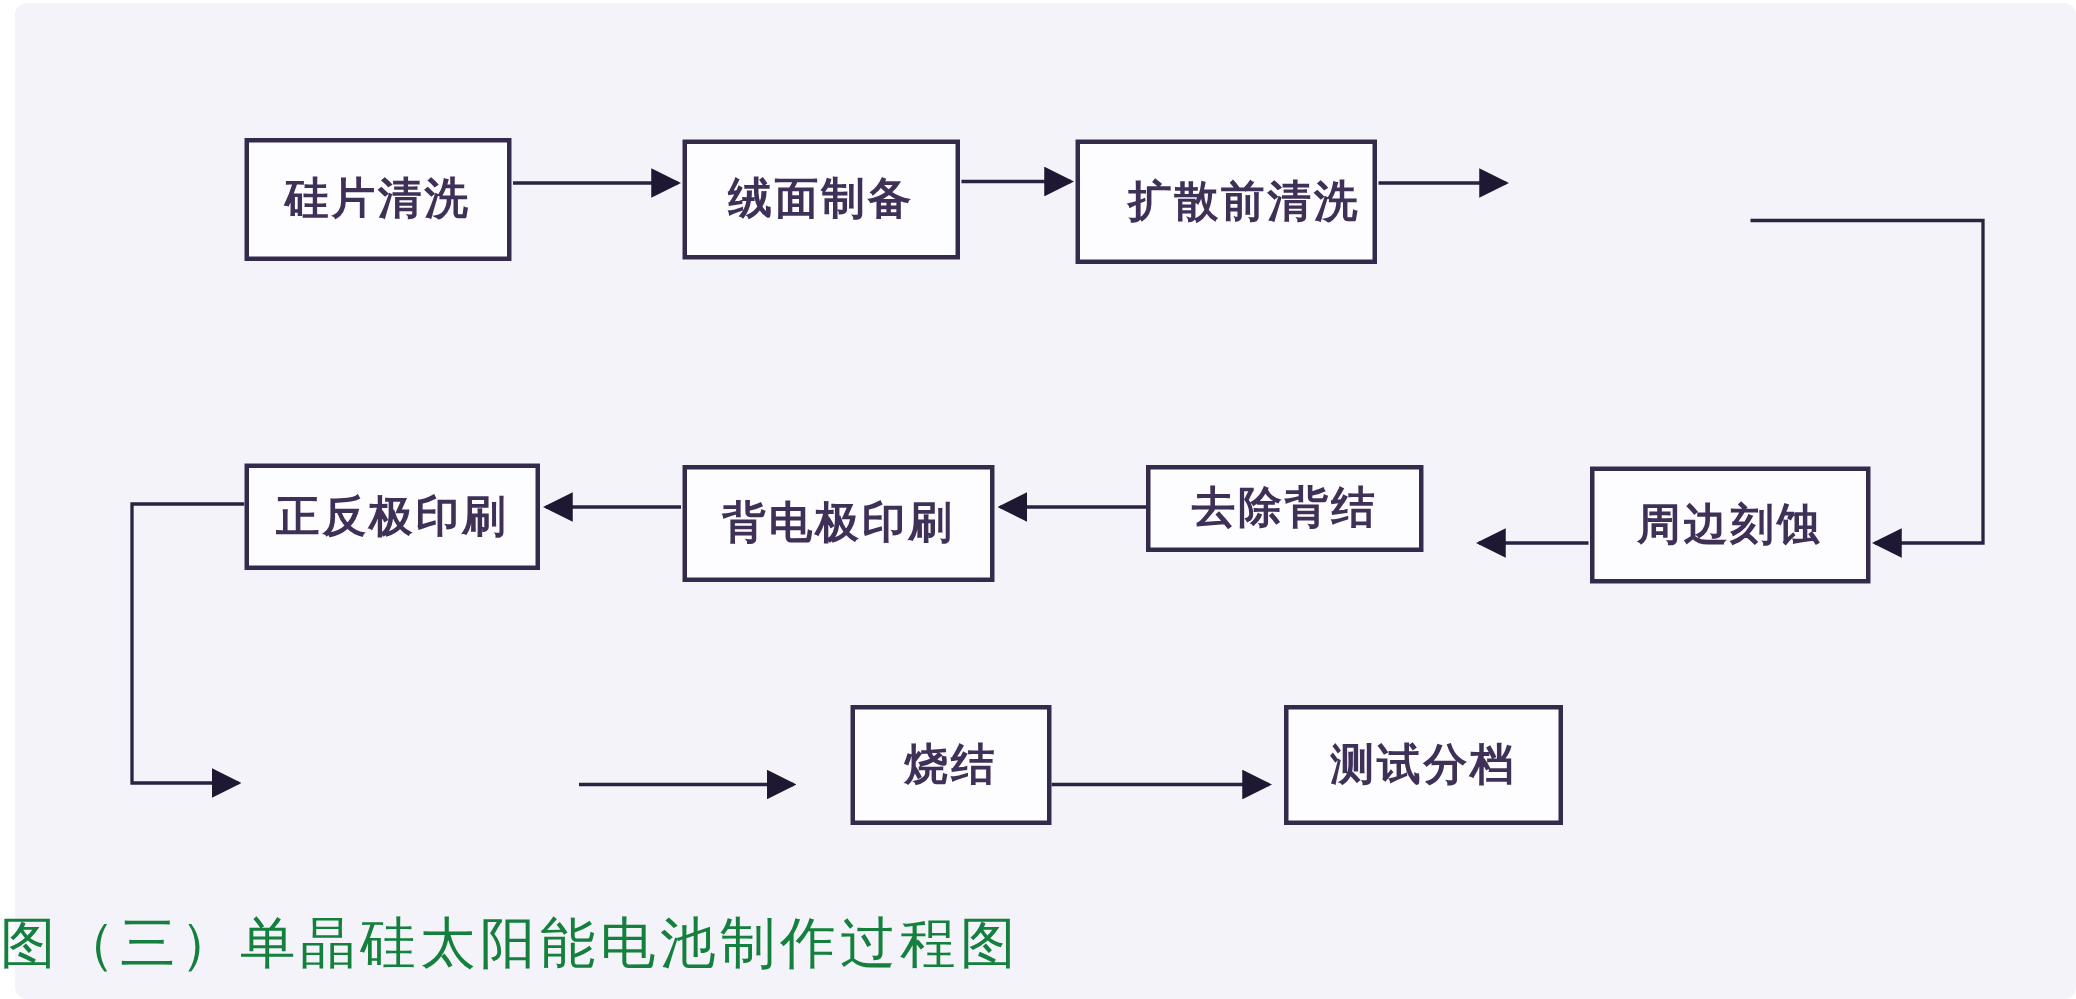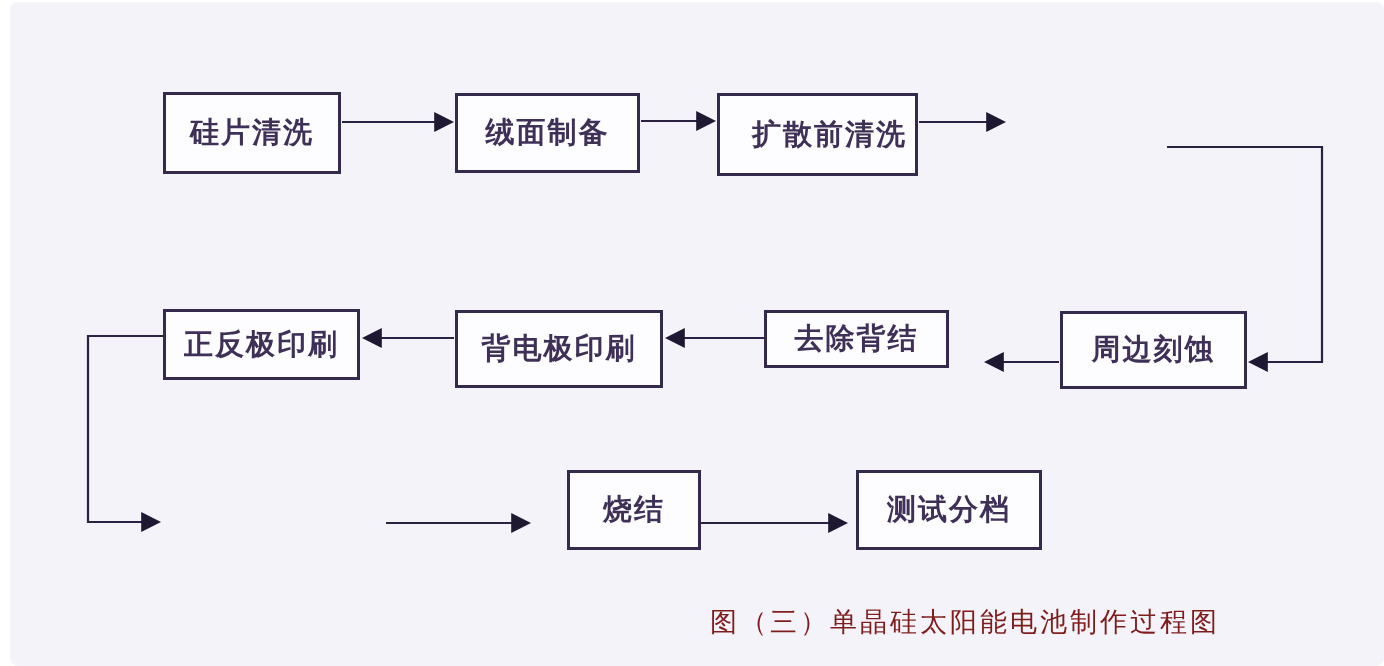--- a/index.html
+++ b/index.html
@@ -47,25 +47,25 @@
   .n-backelec  { left: 455px;  top: 310px; width: 208px; height: 78px; }
   .n-frontback { left: 163px;  top: 309px; width: 197px; height: 71px; }
   
   .n-arcoat    { left: 163px;  top: 470px; width: 222px; height: 82px; }
   .n-sinter    { left: 533px;  top: 470px; width: 134px; height: 80px; margin-left: 34px; }
   .n-test      { left: 830px;  top: 470px; width: 186px; height: 80px; margin-left: 26px; }
   .caption {
     position: absolute;
     left: 0; top: 604px;
     width: 1220px;
-    text-align: right;
+    text-align: left;
     font-family: "Liberation Serif", serif;
-    font-size: 27px;
+    font-size: 37px;
     letter-spacing: 3px;
-    color: #7f1d1d;
+    color: #15803d;
   }
 </style>
 </head>
 <body>
 
 <div class="canvas">
   <div class="sheet"></div>
 
   <svg class="arrow-layer" width="1384" height="666" viewBox="0 0 1384 666" xmlns="http://www.w3.org/2000/svg">
     <defs>

